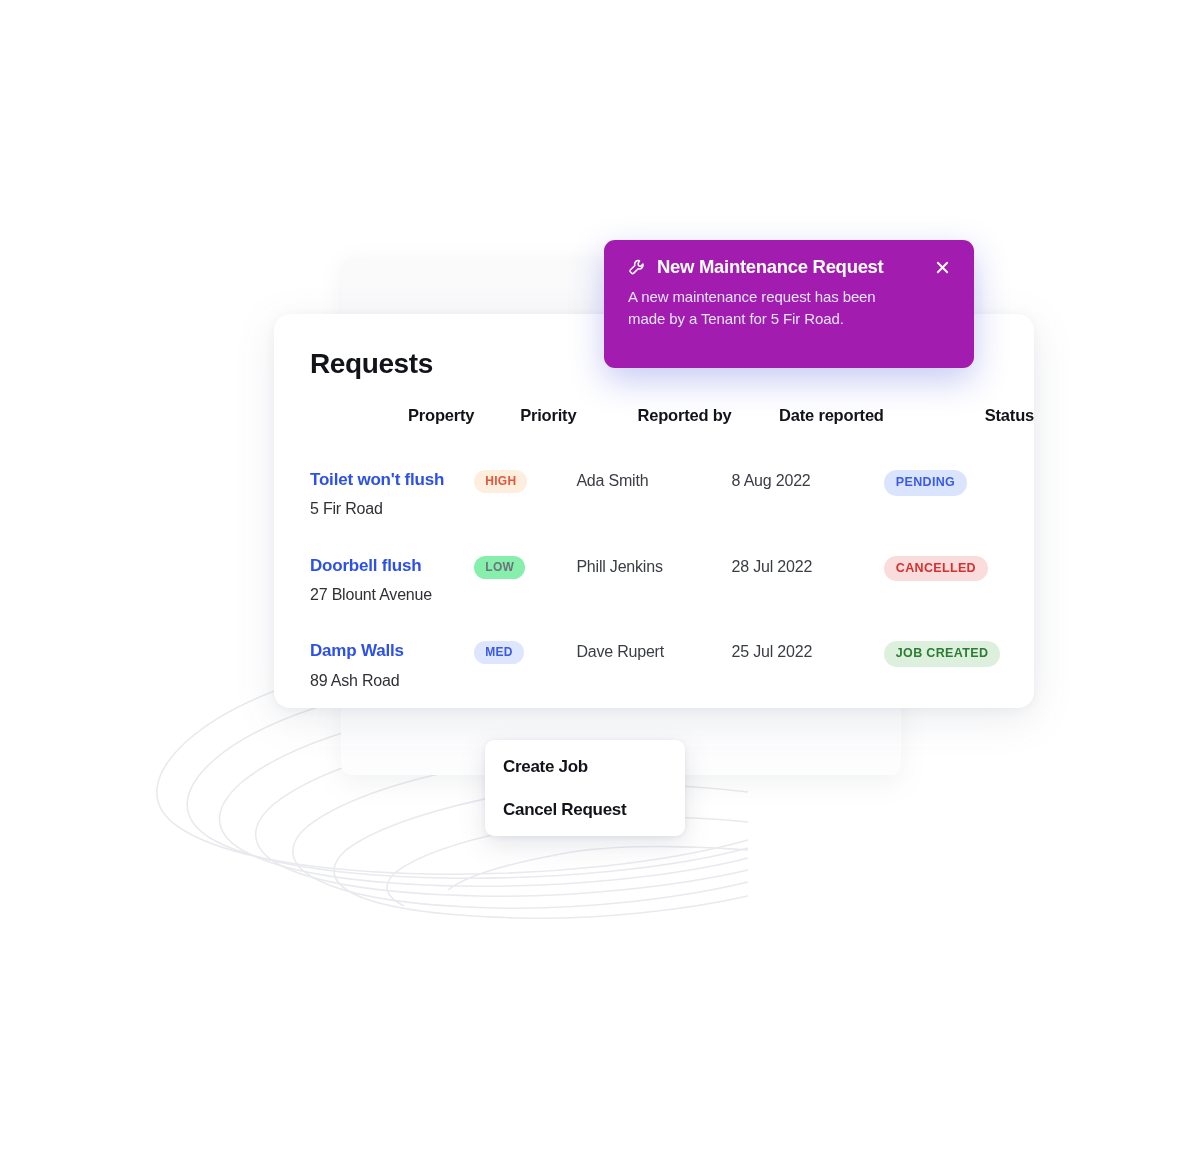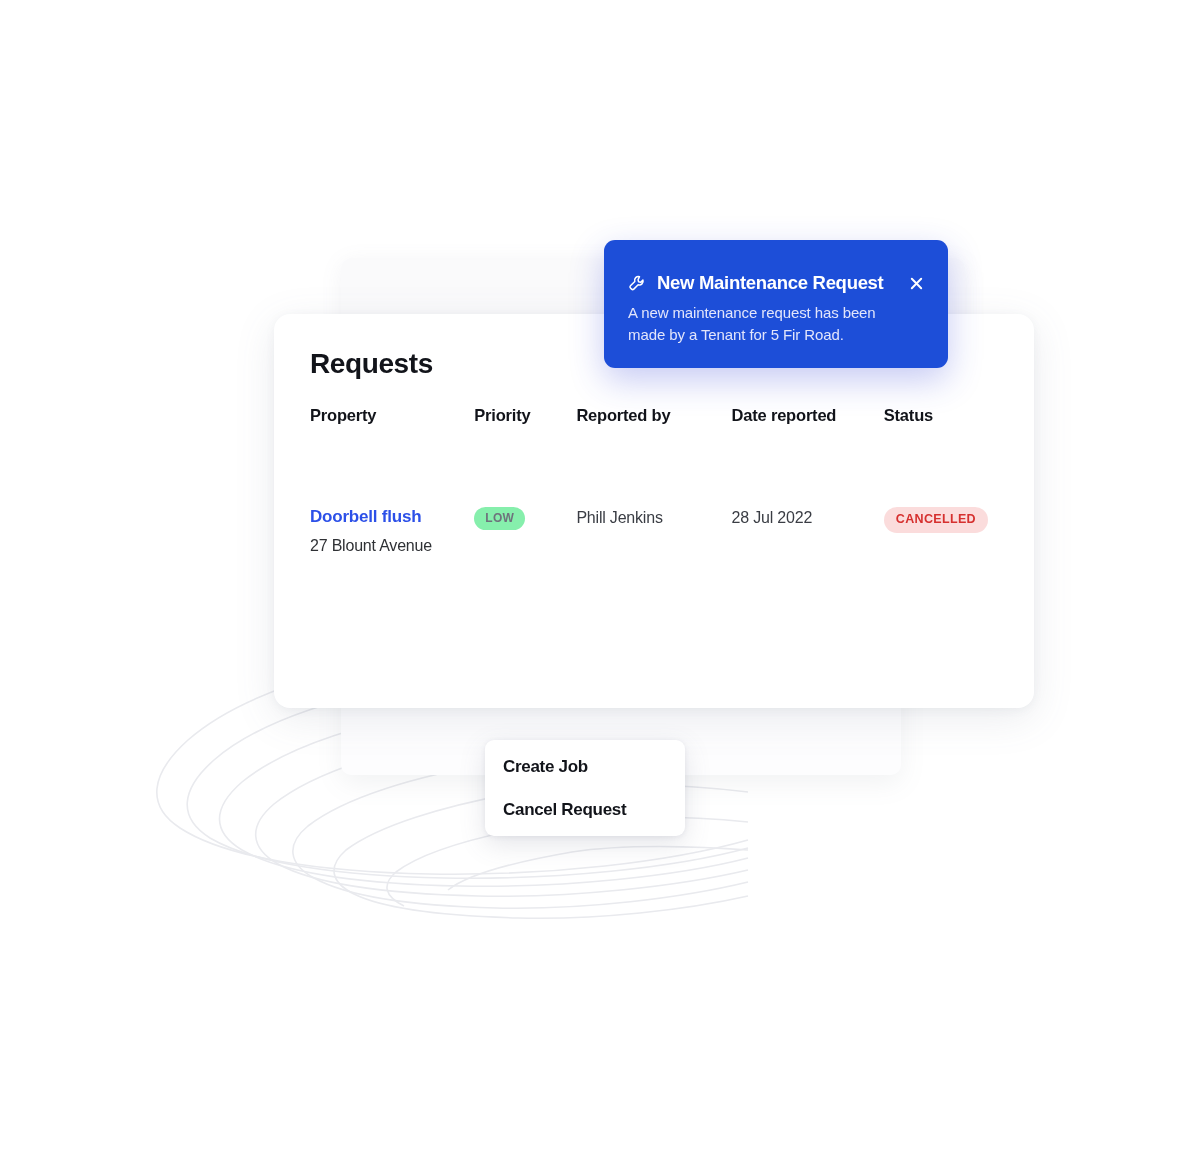--- a/index.html
+++ b/index.html
@@ -80,21 +80,21 @@
   }
 
   
   .tbl {
     width: 100%;
     border-collapse: collapse;
     table-layout: fixed;
   }
 
   .tbl th {
-    text-align: left;
+    text-align: right;
     font-size: 16.5px;
     font-weight: bold;
     color: #12141a;
     letter-spacing: -0.2px;
     padding: 0 0 8px 0;
     vertical-align: top;
   }
 
   .tbl td {
     vertical-align: top;
@@ -160,27 +160,27 @@
     font-size: 12.5px;
     padding: 6px 12px 7px 12px;
     letter-spacing: 0.35px;
   }
 
   
   .toast {
     position: absolute;
     left: 604px;
     top: 240px;
-    width: 344px;
+    width: 370px;
     height: 128px;
-    background: #1d4ed8;
+    background: #a21caf;
     border-radius: 11px;
     box-shadow: 0 12px 34px rgba(52,66,216,0.28);
     z-index: 10;
-    padding: 32px 22px 0 24px;
+    padding: 16px 22px 0 24px;
   }
 
   .toast-head {
     display: flex;
     align-items: center;
     gap: 10px;
   }
 
   .toast-title {
     font-size: 18.5px;
@@ -276,20 +276,38 @@
           <th class="col-date">Date reported</th>
           <th class="col-status">Status</th>
         </tr>
       </thead>
       <tbody>
 
         <tr>
             <td colspan="5" class="row-pad"></td>
           </tr>
 
+        <tr>
+          <td class="col-property">
+            <a class="prop-title">Toilet won't flush</a>
+            <span class="prop-addr">5 Fir Road</span>
+          </td>
+          <td class="col-priority">
+            <span class="pill pill-high">HIGH</span>
+          </td>
+          <td class="col-reported">
+            <span class="cell-plain">Ada Smith</span>
+          </td>
+          <td class="col-date">
+            <span class="cell-plain">8 Aug 2022</span>
+          </td>
+          <td class="col-status">
+            <span class="pill pill-status pill-pending">PENDING</span>
+          </td>
+        </tr>
 
         <tr>
             <td colspan="5" class="row-pad"></td>
           </tr>
 
         <tr>
           <td class="col-property">
             <a class="prop-title">Doorbell flush</a>
             <span class="prop-addr">27 Blount Avenue</span>
           </td>
@@ -304,20 +322,38 @@
           </td>
           <td class="col-status">
             <span class="pill pill-status pill-cancelled">CANCELLED</span>
           </td>
         </tr>
 
         <tr>
             <td colspan="5" class="row-pad"></td>
           </tr>
 
+        <tr>
+          <td class="col-property">
+            <a class="prop-title">Damp Walls</a>
+            <span class="prop-addr">89 Ash Road</span>
+          </td>
+          <td class="col-priority">
+            <span class="pill pill-med">MED</span>
+          </td>
+          <td class="col-reported">
+            <span class="cell-plain">Dave Rupert</span>
+          </td>
+          <td class="col-date">
+            <span class="cell-plain">25 Jul 2022</span>
+          </td>
+          <td class="col-status">
+            <span class="pill pill-status pill-job">JOB CREATED</span>
+          </td>
+        </tr>
 
       </tbody>
     </table>
   </div>
 
   <div class="toast">
     <div class="toast-head">
       <svg width="19" height="19" viewBox="0 0 24 24" fill="none" stroke="#ffffff" stroke-width="1.9" stroke-linecap="round" stroke-linejoin="round">
         <path d="M14.5 3.3a4.8 4.8 0 0 0-5.9 6.1L3.1 14.9a2 2 0 0 0 0 2.8l1.4 1.4a2 2 0 0 0 2.8 0l5.5-5.5a4.8 4.8 0 0 0 6.1-5.9l-2.9 2.9-2.6-.7-.7-2.6z"></path>
       </svg>

